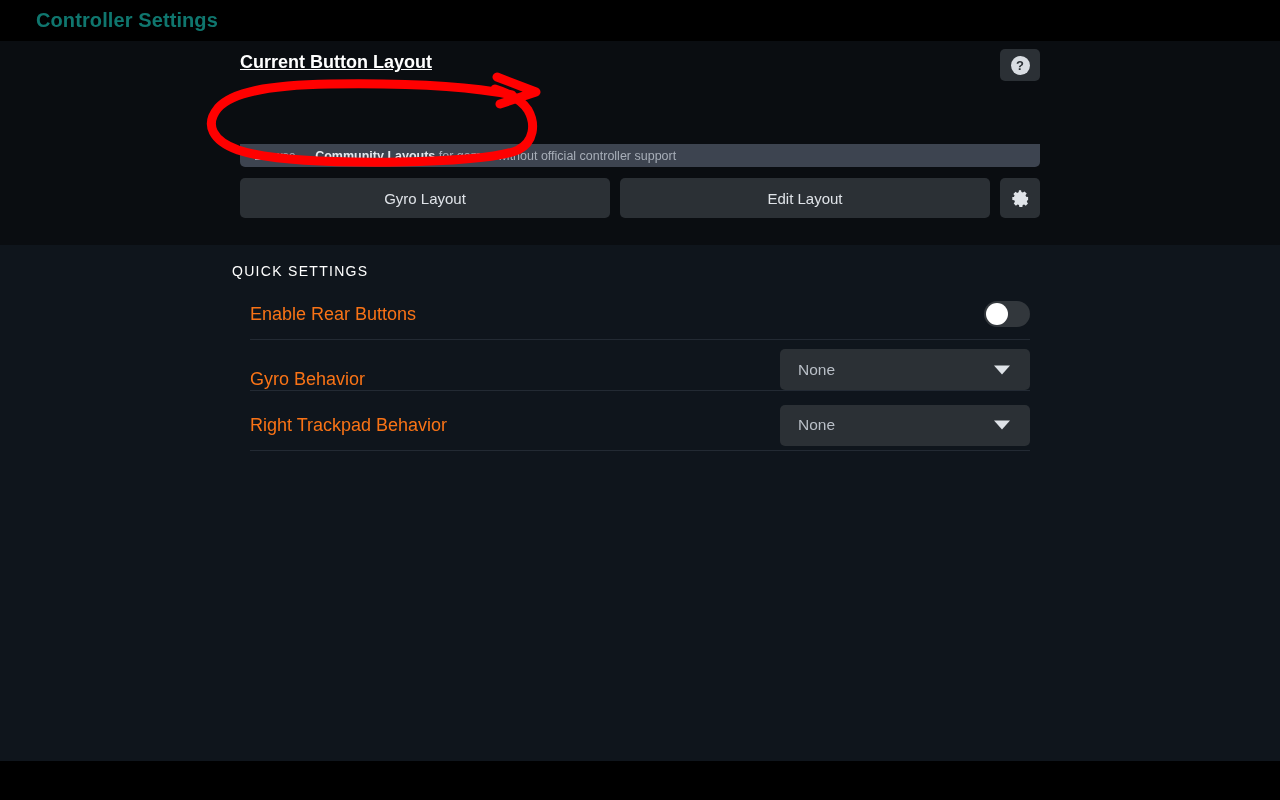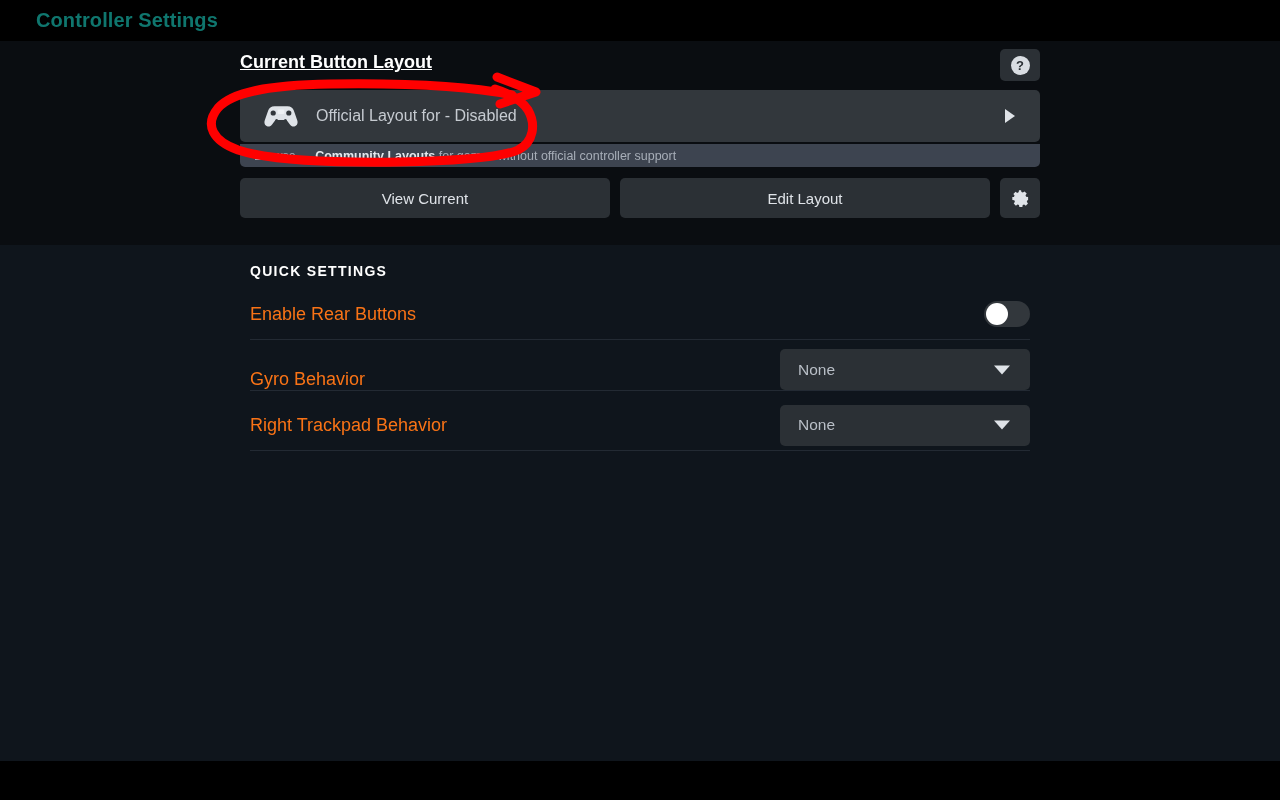--- a/index.html
+++ b/index.html
@@ -77,22 +77,22 @@
     color:#dfe3e8; font-size:15px; font-family:"Liberation Sans", sans-serif;
     display:flex; align-items:center; justify-content:center; cursor:pointer;
   }
   .btn-view { left:240px; width:370px; }
   .btn-edit { left:620px; width:370px; }
   .btn-gear { left:1000px; width:40px; }
   .gear-icon { width:19px; height:19px; }
 
   
   .quick-head {
-    position:absolute; left:250px; top:263px;
-    color:#ffffff; font-size:14px; font-weight:bold; letter-spacing:1.3px;
+    position:absolute; left:232px; top:263px;
+    color:#ffffff; font-size:14px; font-weight:normal; letter-spacing:1.3px;
   }
   .setting-row {
     position:absolute; left:250px; width:780px; height:51px;
     border-bottom:1px solid #232a33;
     display:flex; align-items:center; justify-content:space-between;
   }
   .row-toggle  { top:289px; }
   .row-gyro    { top:340px;align-items:flex-end; }
   .row-trackpad{ top:400px; height:51px; }
   .setting-label { color:#f97316; font-size:18px; }
@@ -140,38 +140,26 @@
   </div>
 
   <div class="upper-panel"></div>
 
   <div class="section-head">Current Button Layout</div>
 
   <div class="help-btn">
     <div class="help-circle">?</div>
   </div>
 
-  <div class="layout-row">
-    <svg class="pad-icon" viewBox="0 0 34 26">
-      <path fill="#dfe3e8" d="M10.5 3.2h13c3.4 0 5.3 1.6 6.4 4.6l3.3 9.4c.9 2.6.2 5.2-2.2 6.1-2.1.8-3.9-.3-5.3-2.1l-2.4-3.1c-.6-.8-1.2-1.1-2.2-1.1h-8.2c-1 0-1.6.3-2.2 1.1l-2.4 3.1c-1.4 1.8-3.2 2.9-5.3 2.1-2.4-.9-3.1-3.5-2.2-6.1l3.3-9.4C5.2 4.8 7.1 3.2 10.5 3.2z"></path>
-      <circle cx="9.2" cy="10" r="2.6" fill="#32373c"></circle>
-      <circle cx="24.8" cy="10" r="2.6" fill="#32373c"></circle>
-      <circle cx="12.6" cy="17.6" r="1.5" fill="#32373c"></circle>
-      <circle cx="21.4" cy="17.6" r="1.5" fill="#32373c"></circle>
-      <rect x="13.6" y="6.6" width="6.8" height="4.4" rx="1.2" fill="#eef1f4"></rect>
-    </svg>
-    <div class="layout-label">Official Layout for - Disabled</div>
-    <div class="row-chevron"></div>
-  </div>
 
   <div class="banner">
     <div class="banner-text"><span>Browse </span><b>Community Layouts</b><span> for games without official controller support</span></div>
   </div>
 
-  <button class="btn btn-view">View Current</button>
+  <button class="btn btn-view">Gyro Layout</button>
   <button class="btn btn-edit">Edit Layout</button>
   <button class="btn btn-gear">
     <svg class="gear-icon" viewBox="0 0 20 20">
       <path fill="#dfe3e8" d="M10 6.6a3.4 3.4 0 1 0 0 6.8 3.4 3.4 0 0 0 0-6.8zm0 5.1a1.7 1.7 0 1 1 0-3.4 1.7 1.7 0 0 1 0 3.4z"></path>
       <path fill="#dfe3e8" d="M18 11.6v-3.2l-2.1-.35a6.2 6.2 0 0 0-.62-1.5l1.25-1.75-2.3-2.3-1.75 1.25a6.2 6.2 0 0 0-1.5-.62L10.6 1.4H8.4l-.35 2.1a6.2 6.2 0 0 0-1.5.62L4.8 2.87l-2.3 2.3 1.25 1.75a6.2 6.2 0 0 0-.62 1.5L1.4 8.4v3.2l2.1.35c.15.53.36 1.03.62 1.5L2.87 15.2l2.3 2.3 1.75-1.25c.47.26.97.47 1.5.62l.35 2.1h3.2l.35-2.1c.53-.15 1.03-.36 1.5-.62l1.75 1.25 2.3-2.3-1.25-1.75c.26-.47.47-.97.62-1.5L18 11.6z"></path>
     </svg>
   </button>
 
   <div class="quick-head">QUICK SETTINGS</div>
 

